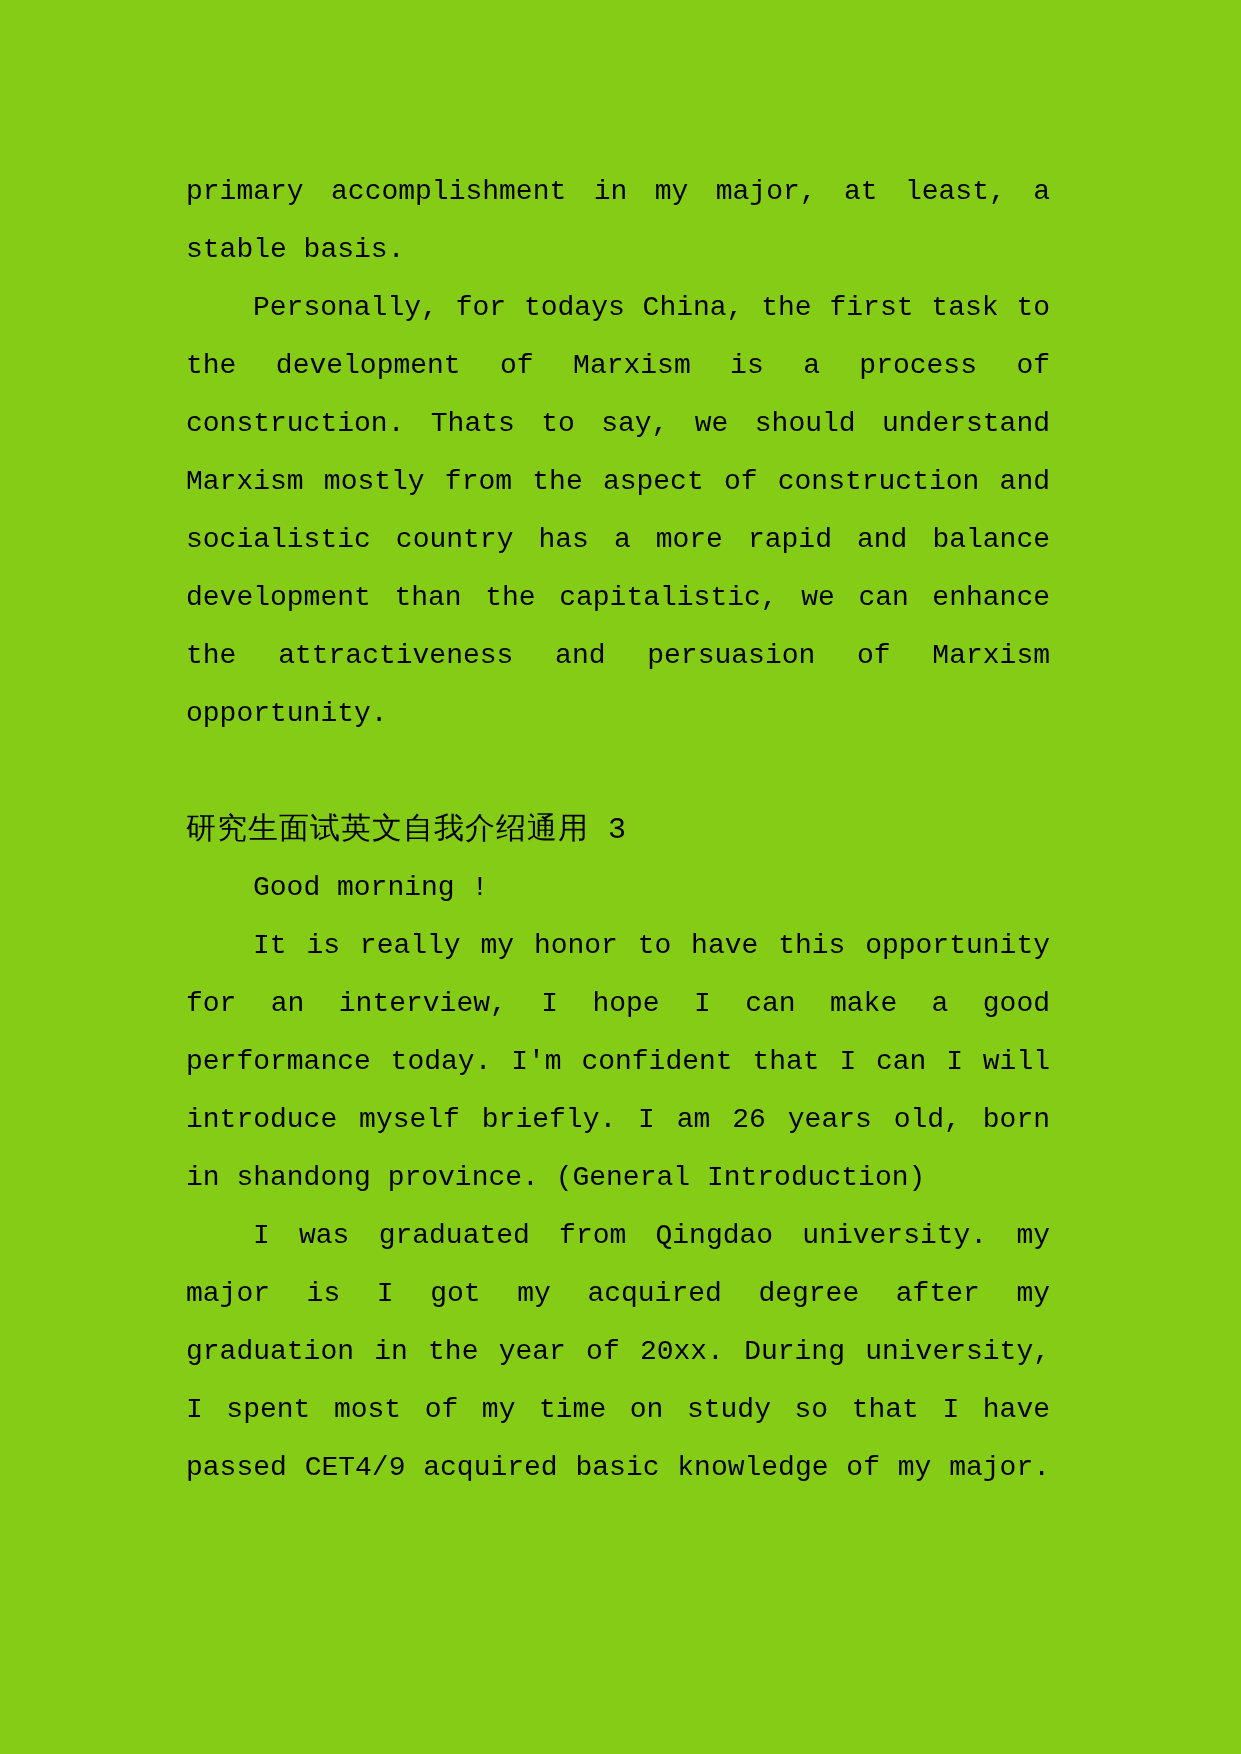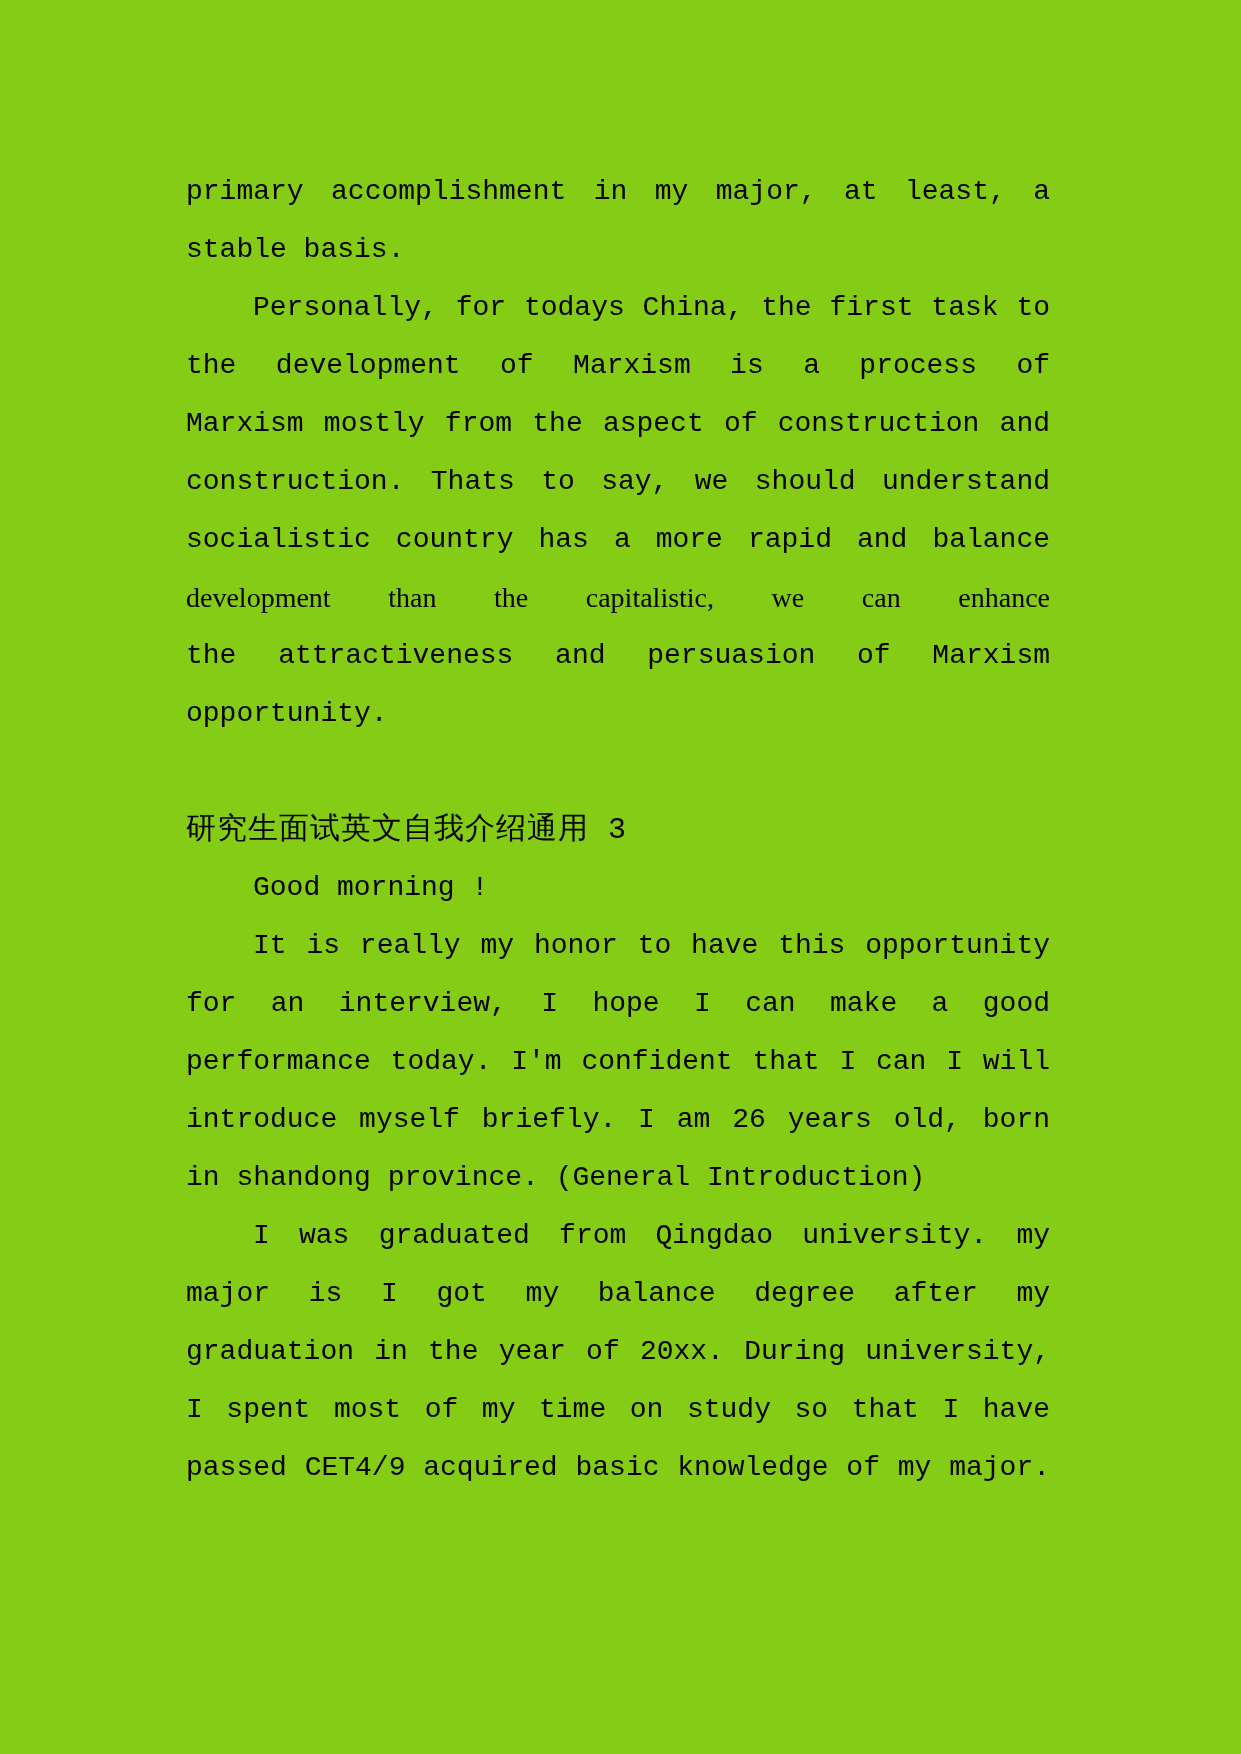--- a/index.html
+++ b/index.html
@@ -48,33 +48,33 @@
 </style>
 </head>
 <body>
 
 <div class="page" style="background: #84cc16; padding-left: 6px;">
   <div class="content">
       <div class="line justify" style="color: rgb(0, 0, 0);">primary accomplishment in my major, at least, a</div>
       <div class="line" style="color: rgb(0, 0, 0);">stable basis.</div>
       <div class="line justify indent" style="color: rgb(0, 0, 0);">Personally, for todays China, the first task to</div>
       <div class="line justify" style="color: rgb(0, 0, 0);">the development of Marxism is a process of</div>
+      <div class="line justify" style="color: rgb(0, 0, 0);">construction. Thats to say, we should understand</div>
       <div class="line justify" style="color: rgb(0, 0, 0);">Marxism mostly from the aspect of construction and</div>
-      <div class="line justify" style="color: rgb(0, 0, 0);">construction. Thats to say, we should understand</div>
       <div class="line justify" style="color: rgb(0, 0, 0);">socialistic country has a more rapid and balance</div>
-      <div class="line justify" style="color: rgb(0, 0, 0); font-family: Liberation Serif, serif;">development than the capitalistic, we can enhance</div>
+      <div class="line justify" style="color: rgb(0, 0, 0);">development than the capitalistic, we can enhance</div>
       <div class="line justify" style="color: rgb(0, 0, 0);">the attractiveness and persuasion of Marxism</div>
       <div class="line" style="color: rgb(0, 0, 0);">opportunity.</div>
       <div class="line blank" style="color: rgb(0, 0, 0);"></div>
       <div class="line heading" lang="zh" style="color: rgb(0, 0, 0);">研究生面试英文自我介绍通用 3</div>
       <div class="line indent" style="color: rgb(0, 0, 0);">Good morning !</div>
       <div class="line justify indent" style="color: rgb(0, 0, 0);">It is really my honor to have this opportunity</div>
       <div class="line justify" style="color: rgb(0, 0, 0);">for an interview, I hope I can make a good</div>
       <div class="line justify" style="color: rgb(0, 0, 0);">performance today. I'm confident that I can I will</div>
       <div class="line justify" style="color: rgb(0, 0, 0);">introduce myself briefly. I am 26 years old, born</div>
       <div class="line" style="color: rgb(0, 0, 0);">in shandong province. (General Introduction)</div>
       <div class="line justify indent" style="color: rgb(0, 0, 0);">I was graduated from Qingdao university. my</div>
-      <div class="line justify" style="color: rgb(0, 0, 0);">major is I got my balance degree after my</div>
+      <div class="line justify" style="color: rgb(0, 0, 0);">major is I got my acquired degree after my</div>
       <div class="line justify" style="color: rgb(0, 0, 0);">graduation in the year of 20xx. During university,</div>
       <div class="line justify" style="color: rgb(0, 0, 0);">I spent most of my time on study so that I have</div>
       <div class="line justify" style="color: rgb(0, 0, 0);">passed CET4/9 acquired basic knowledge of my major.</div>
     </div>
 </div>
 
 </body></html>

